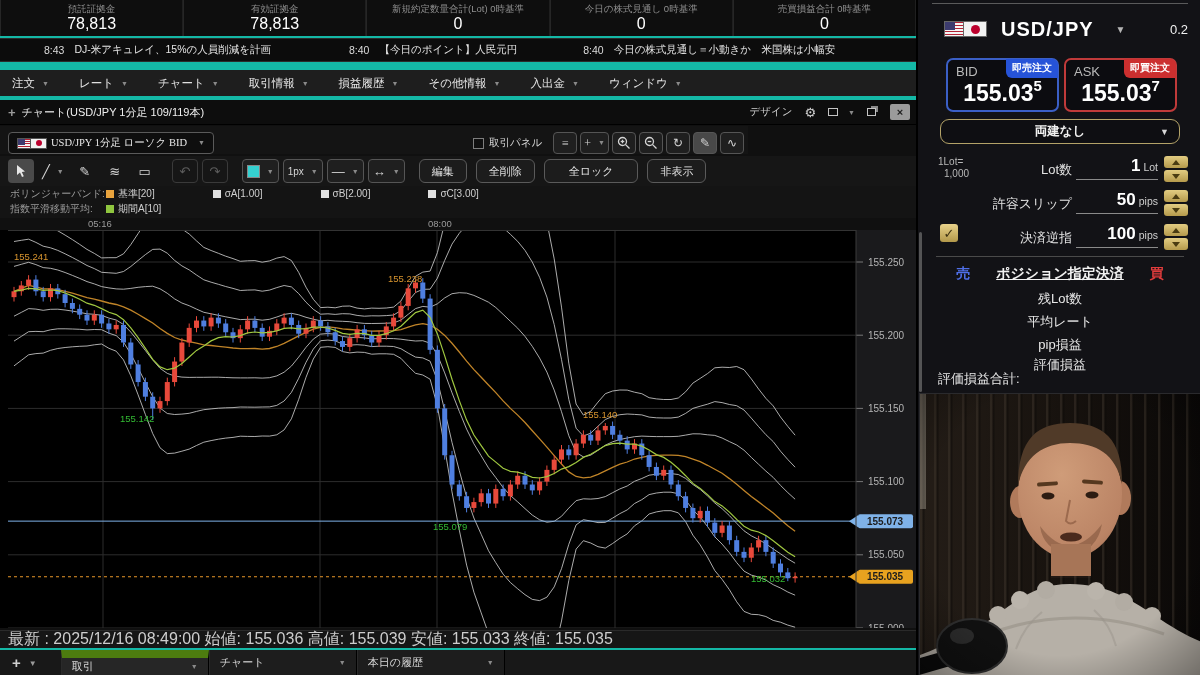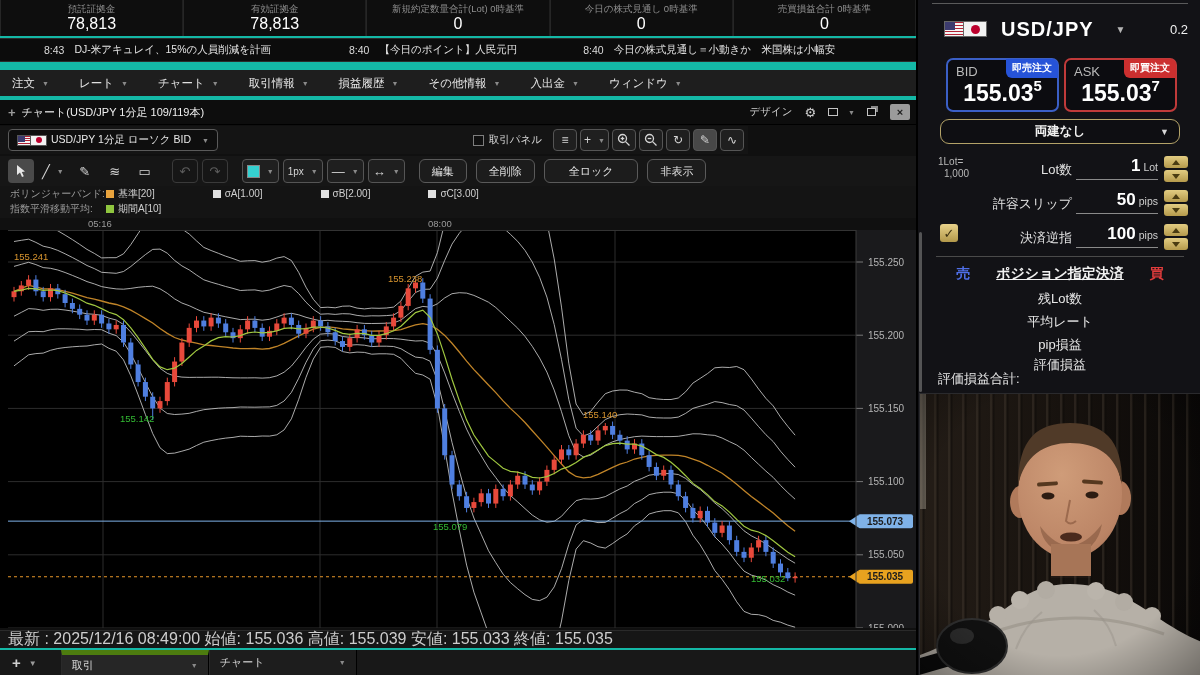--- a/index.html
+++ b/index.html
@@ -35,21 +35,21 @@
   .cw-title { font-size:11px; color:#f0f0f0; }
   .cw-tb-right { margin-left:auto; display:flex; align-items:center; margin-right:6px; }
   .cw-design { font-size:10.5px; color:#cfcfcf; margin-right:12px; }
   .cw-gear { color:#cfcfcf; font-size:13px; margin-right:12px; }
   .winbox { display:inline-block; width:10px; height:8px; border:1.5px solid #c4c4c4; margin-right:3px; }
   .winbox-wrap { display:flex; align-items:center; margin-right:12px; }
   .popout { display:inline-block; width:9px; height:8px; border:1.5px solid #c4c4c4; box-shadow:3px -3px 0 -1px #8a8a8a; margin-right:14px; }
   .cw-close { width:20px; height:16px; background:#9b9b9b; color:#1d1d1d; border-radius:2px;
     display:flex; align-items:center; justify-content:center; font-size:11px; font-weight:bold; }
 
-  .cw-row1 { position:absolute; left:0; top:26px; width:748px; height:28px; display:flex; align-items:center; background:#141414; }
+  .cw-row1 { position:absolute; left:0; top:26px; width:748px; height:28px; display:flex; align-items:flex-end; background:#141414;font-family:Liberation Serif, serif; }
   .symbol-select { margin-left:8px; height:22px; border:1px solid #5a5a5a; border-radius:4px; background:#0e0e0e;
     display:flex; align-items:center; padding:0 8px; }
   .symbol-select .txt { font-size:10.5px; color:#e8e8e8; margin:0 4px; }
   .flag { display:inline-block; width:17px; height:11px; border:0.5px solid #555; position:relative; }
   .flag-us { background:repeating-linear-gradient(180deg,#b22234 0 1px,#f5f5f5 1px 2.2px); }
   .flag-us::after { content:""; position:absolute; left:0; top:0; width:7px; height:6px; background:#3c3b6e; }
   .flag-jp { background:#f2f2f2; margin-left:-4px; }
   .flag-jp::after { content:""; position:absolute; left:50%; top:50%; width:6px; height:6px; margin:-3px 0 0 -3px;
     border-radius:50%; background:#bc002d; }
   .row1-right { margin-left:auto; display:flex; align-items:center; margin-right:4px; }
@@ -88,21 +88,21 @@
   .status-text { font-size:16px; color:#cdcdcd; margin-left:8px; }
 
   
   .bottom-bar { position:absolute; left:0; top:650px; width:916px; height:25px; background:#181818;
     display:flex; align-items:center; }
   .bb-plus { color:#cfcfcf; font-size:15px; margin-left:12px; font-weight:bold; }
   .bb-chev { color:#9a9a9a; font-size:8px; margin:2px 0 0 8px; }
   .bb-tab { width:148px; height:25px; background:#1d1d1d; border-right:1px solid #000; border-left:1px solid #2a2a2a;
     display:flex; align-items:center; font-size:11px; color:#d8d8d8; padding:0 10px; }
   .bb-tab .lbl { flex:1; }
-  .bb-tab.active { background:#262626; border-top:5px solid #4d7c0f; }
+  .bb-tab.active { background:#262626; border-top:8px solid #4d7c0f; }
   .bb-first { margin-left:24px; }
 
   
   .right-panel { position:absolute; left:916px; top:0; width:284px; height:675px; background:#121216; border-left:2px solid #000; }
   .rp-topline { position:absolute; left:14px; top:3px; width:256px; height:1px; background:#8a8a8a; opacity:.6; }
   .rp-header { position:absolute; left:0; top:8px; width:284px; height:42px; display:flex; align-items:center; }
   .rp-flag { width:24px; height:16px; border:0.5px solid #666; position:relative; display:inline-block; }
   .rp-us { background:repeating-linear-gradient(180deg,#b22234 0 1.4px,#f5f5f5 1.4px 3px); margin-left:26px; }
   .rp-us::after { content:""; position:absolute; left:0; top:0; width:10px; height:8px; background:#3c3b6e; }
   .rp-jp { background:#f2f2f2; margin-left:-5px; }
@@ -669,20 +669,24 @@
     <span class="bb-plus">+</span>
     <span class="bb-chev">▼</span>
     <div class="bb-tab active bb-first">
       <span class="lbl">取引</span>
         <span class="chev">▼</span>
     </div>
     <div class="bb-tab">
       <span class="lbl">チャート</span>
         <span class="chev">▼</span>
     </div>
+    <div class="bb-tab">
+      <span class="lbl">本日の履歴</span>
+        <span class="chev">▼</span>
+    </div>
   </div>
 
   <div class="right-panel">
     <div class="rp-topline"></div>
     <div class="rp-header">
       <span class="rp-flag rp-us"></span>
       <span class="rp-flag rp-jp"></span>
       <span class="rp-pair">USD/JPY</span>
       <span class="rp-chev">▼</span>
       <span class="rp-spread">0.2</span>

